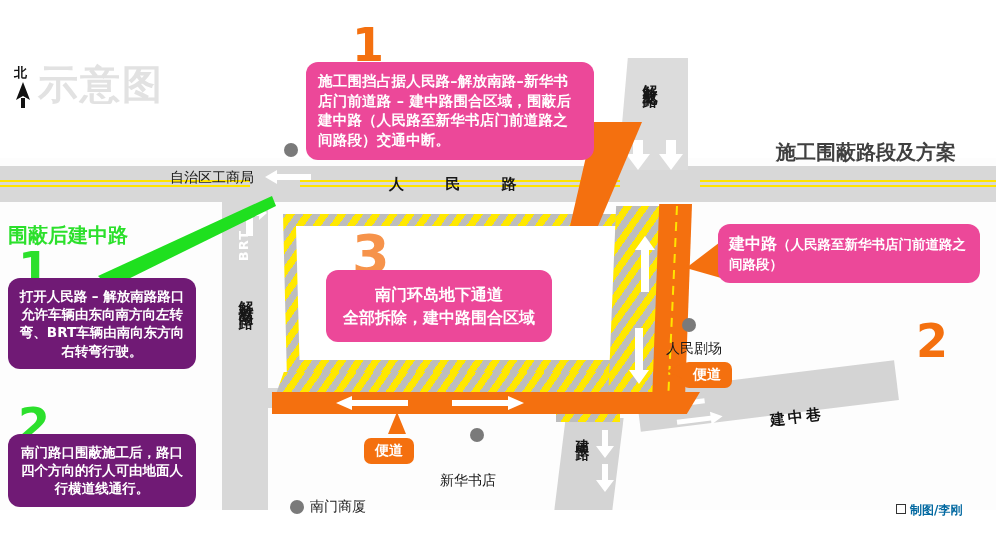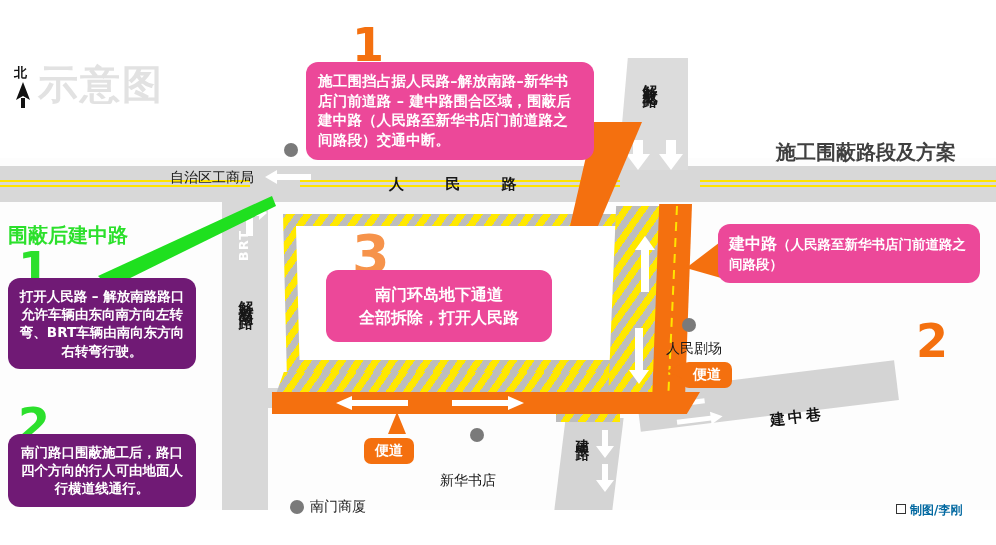--- a/index.html
+++ b/index.html
@@ -225,21 +225,21 @@
     <span>打开人民路 – 解放南路路口允许车辆由东向南方向左转弯、BRT车辆由南向东方向右转弯行驶。</span>
   </div>
 
   <div class="bignum num-green" style="left:18px;top:402px;">2</div>
   <div class="bubble bub-green" style="left:8px;top:434px;width:188px;padding:9px 11px;font-size:13.5px;">
     <span>南门路口围蔽施工后，路口四个方向的行人可由地面人行横道线通行。</span>
   </div>
 
   <div class="bubble bub-orange" style="left:326px;top:270px;width:226px;padding:13px 10px;font-size:16px;text-align:center;line-height:1.45;">
     <div>南门环岛地下通道</div>
-    <div>全部拆除，打开人民路</div>
+    <div>全部拆除，建中路围合区域</div>
   </div>
 
   <svg class="abs" style="left:686px;top:236px;" width="42" height="56">
     <polygon points="42,0 42,44 0,32" fill="#f4700f"></polygon>
   </svg>
   <div class="bubble bub-orange" style="left:718px;top:224px;width:262px;padding:9px 11px;font-size:13.5px;">
     <div style="margin-bottom:1px;">
       <span style="font-size:16px;">建中路</span><span style="font-size:13.5px;">（人民路至新华书店门前道路之间路段）</span>
     </div>
   </div>

